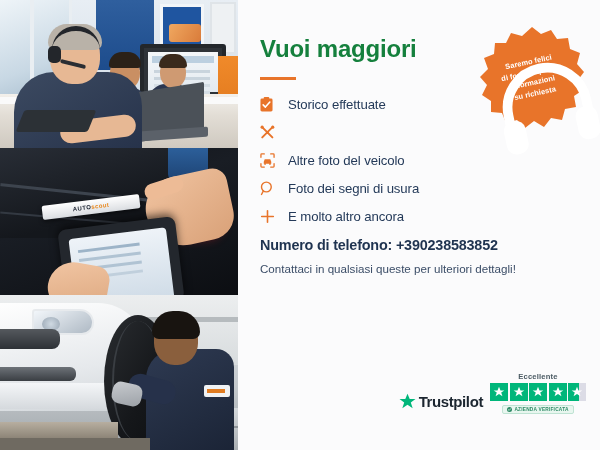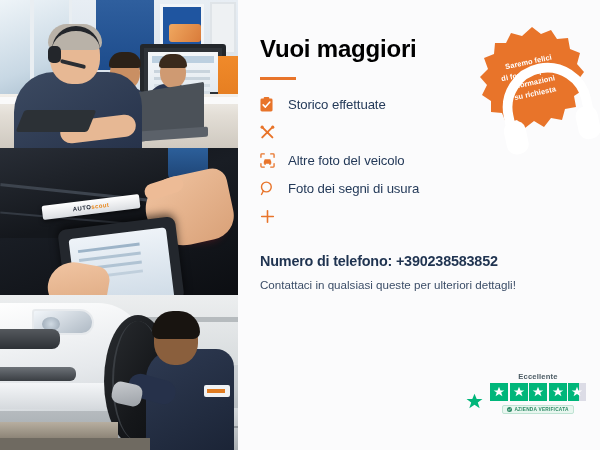--- a/index.html
+++ b/index.html
@@ -170,21 +170,21 @@
 
   
   .content {
     position: relative;
     flex: 1 1 auto;
     background: #fbfbfc;
     padding: 34px 22px 0 22px;
   }
   .headline {
     font-size: 24px; font-weight: 700; line-height: 1.26;
-    color: #000000; letter-spacing: -0.2px;
+    color: #15803d; letter-spacing: -0.2px;
     max-width: 210px;
   }
   .rule { width: 36px; height: 3px; background: #e8742a; margin: 13px 0 11px 0; }
 
   
   .badge {
     position: absolute; right: 15px; top: 25px;
     width: 106px; height: 106px;
     display: flex; align-items: center; justify-content: center;
   }
@@ -206,21 +206,21 @@
     width: 22px; flex: 0 0 22px; display: flex;
     align-items: center; justify-content: flex-start; color: #e8742a;
   }
   .feature-label {
     font-size: 13.2px; color: #243a59; font-weight: 400;
     margin-left: 6px; letter-spacing: -0.1px;
   }
 
   
   .phone {
-    margin-top: 24px;
+    margin-top: 8px;
     font-size: 14.4px; font-weight: 700; color: #1f3350; letter-spacing: -0.2px;
   }
   .sub {
     margin-top: 7px;
     font-size: 11.6px; line-height: 1.55; color: #3b4d67;
   }
 
   
   .trustpilot {
     position: absolute; right: 14px; bottom: 36px;
@@ -401,35 +401,37 @@
         </span>
         <span class="feature-label">Foto dei segni di usura</span>
       </li>
 
       <li class="feature">
         <span class="feature-icon">
           <svg width="15" height="15" viewBox="0 0 16 16">
             <path d="M8 1.8 V14.2 M1.8 8 H14.2" stroke="#e8742a" stroke-width="1.7" stroke-linecap="round"></path>
           </svg>
         </span>
+        <span class="feature-label">E molto altro ancora</span>
       </li>
 
     </ul>
 
     <div class="phone">Numero di telefono: +390238583852</div>
 
     <div class="sub">
       <span>Contattaci in qualsiasi queste per ulteriori dettagli!</span><br>
     </div>
 
     <div class="trustpilot">
       <div class="tp-logo">
         <svg width="17" height="17" viewBox="0 0 20 20">
           <path fill="#00b67a" d="M10 0.8 L12.6 7.2 L19.4 7.2 L13.9 11.2 L16.1 17.8 L10 13.7 L3.9 17.8 L6.1 11.2 L0.6 7.2 L7.4 7.2 Z"></path>
         </svg>
+        <span class="tp-word">Trustpilot</span>
       </div>
       <div class="tp-right">
         <span class="tp-rating">Eccellente</span>
         <div class="tp-stars">
           <span class="tp-star">
             <svg width="12" height="12" viewBox="0 0 20 20">
                 <path fill="#fff" d="M10 1.4 L12.5 7.3 L18.9 7.3 L13.7 11 L15.7 17.2 L10 13.4 L4.3 17.2 L6.3 11 L1.1 7.3 L7.5 7.3 Z"></path>
               </svg>
           </span>
           <span class="tp-star">

